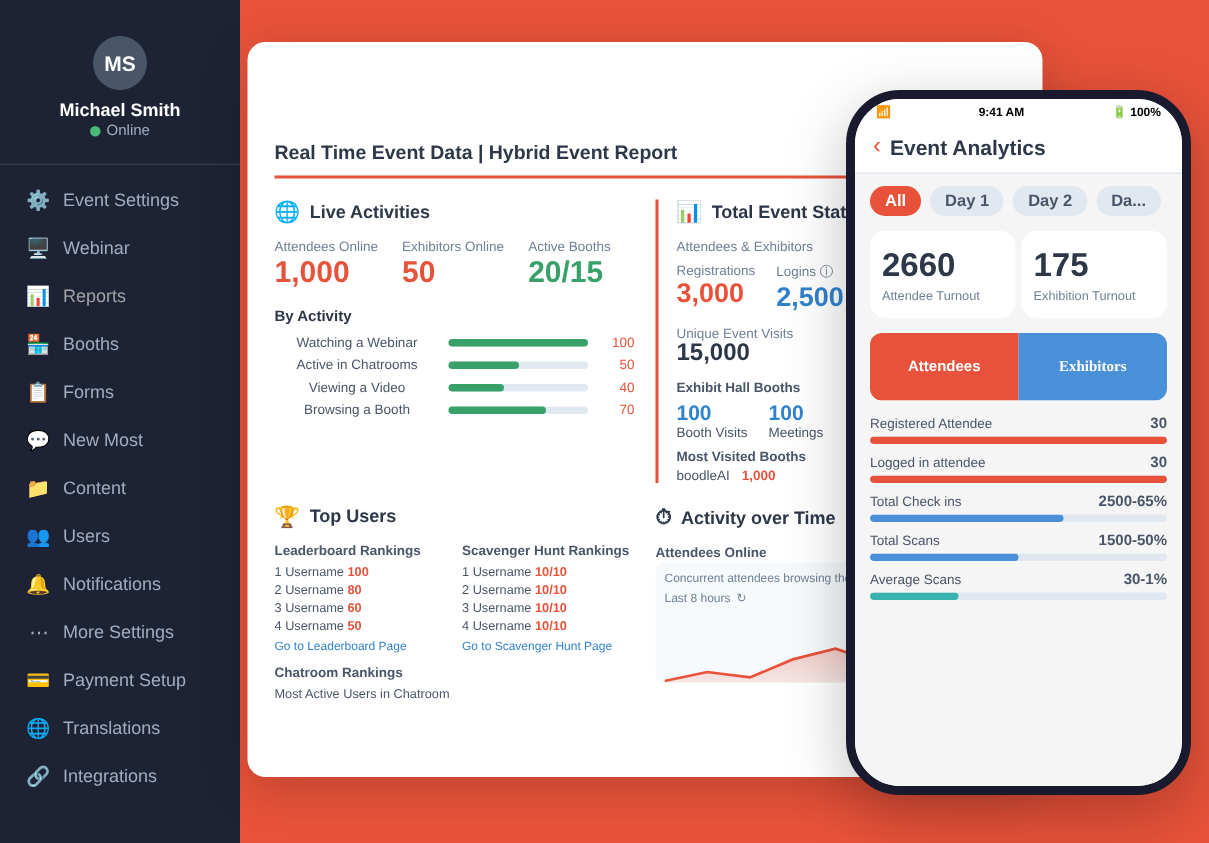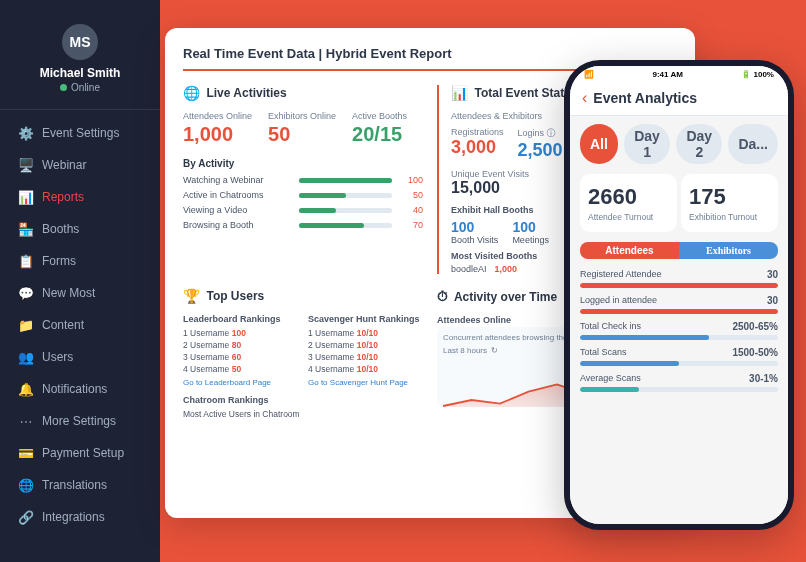--- a/index.html
+++ b/index.html
@@ -88,20 +88,21 @@
       overflow: hidden;
       padding: 18px;
     }
     .main-card-title {
       font-size: 13px;
       font-weight: 600;
       color: #2d3748;
       border-bottom: 2px solid #e8523a;
       padding-bottom: 8px;
       margin-bottom: 14px;
+      margin-top: 48px;
     }
 
     .dashboard-grid {
       display: grid;
       grid-template-columns: 1fr 1fr;
       gap: 14px;
     }
 
     
     .section-header {
@@ -116,21 +117,21 @@
     .metric-item { display: flex; flex-direction: column; }
     .metric-label { font-size: 9px; color: #718096; margin-bottom: 2px; }
     .metric-value { font-size: 20px; font-weight: 700; color: #e8523a; }
     .metric-value.green { color: #38a169; }
 
     .by-activity { margin-top: 6px; }
     .by-activity-title { font-size: 10px; font-weight: 700; color: #2d3748; margin-bottom: 6px; }
     .activity-row {
       display: flex; align-items: center; gap: 6px; margin-bottom: 5px;
     }
-    .activity-name { font-size: 9px; color: #4a5568; width: 110px; }
+    .activity-name { font-size: 9px; color: #4a5568; width: 110px; text-align: center; }
     .activity-bar-bg { flex: 1; height: 5px; background: #e2e8f0; border-radius: 3px; }
     .activity-bar { height: 5px; border-radius: 3px; background: #38a169; }
     .activity-val { font-size: 9px; color: #e8523a; width: 25px; text-align: right; }
 
     
     .stats-section { border-left: 2px solid #e8523a; padding-left: 12px; }
     .stats-row { display: flex; gap: 14px; margin-bottom: 8px; }
     .stat-block { display: flex; flex-direction: column; }
     .stat-label { font-size: 9px; color: #718096; display: flex; align-items: center; gap: 2px; }
     .stat-val { font-size: 18px; font-weight: 700; color: #e8523a; }
@@ -223,21 +224,21 @@
     
     .day-tabs {
       display: flex;
       gap: 6px;
       margin-bottom: 10px;
       overflow: hidden;
     }
     .day-tab {
       padding: 4px 10px;
       border-radius: 20px;
-      font-size: 14px;
+      font-size: 11px;
       font-weight: 600;
       cursor: pointer;
       border: none;
       background: #e2e8f0;
       color: #4a5568;
     }
     .day-tab.active {
       background: #e8523a;
       color: #fff;
     }
@@ -268,21 +269,21 @@
     
     .toggle-row {
       display: grid;
       grid-template-columns: 1fr 1fr;
       gap: 0;
       border-radius: 8px;
       overflow: hidden;
       margin-bottom: 10px;
     }
     .toggle-btn {
-      padding: 3px;
+      padding: 17px;
       font-size: 10px;
       font-weight: 700;
       text-align: center;
       cursor: pointer;
     }
     .toggle-btn.active-att { background: #e8523a; color: #fff; }
     .toggle-btn.active-exh { background: #4a90d9; color: #fff; font-family: Liberation Serif, serif; }
 
     
     .stat-row-mobile {
@@ -334,21 +335,21 @@
     <div class="nav-item">
       <span class="nav-icon">⚙️</span>
       <span>Event Settings</span>
     </div>
     <div class="nav-item">
       <span class="nav-icon">🖥️</span>
       <span>Webinar</span>
     </div>
     <div class="nav-item active">
       <span class="nav-icon" style="color:#e8523a">📊</span>
-      <span style="color:#ef4444">Reports</span>
+      <span style="color:#a3a3a3">Reports</span>
     </div>
     <div class="nav-item">
       <span class="nav-icon">🏪</span>
       <span>Booths</span>
     </div>
     <div class="nav-item">
       <span class="nav-icon">📋</span>
       <span>Forms</span>
     </div>
     <div class="nav-item">

